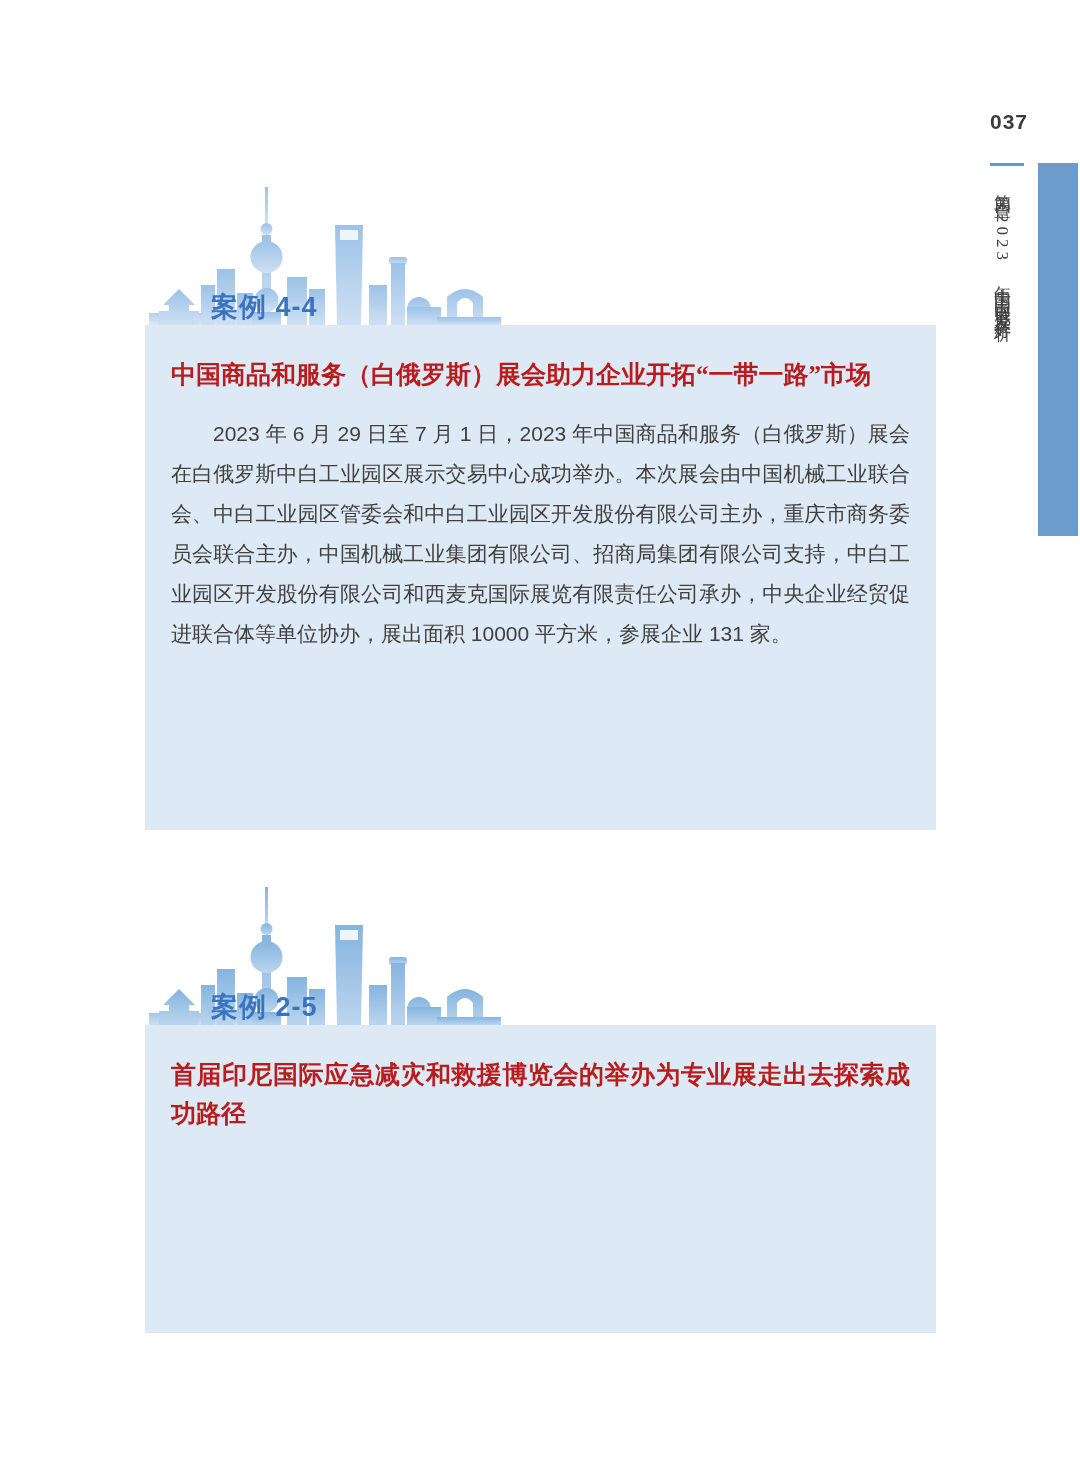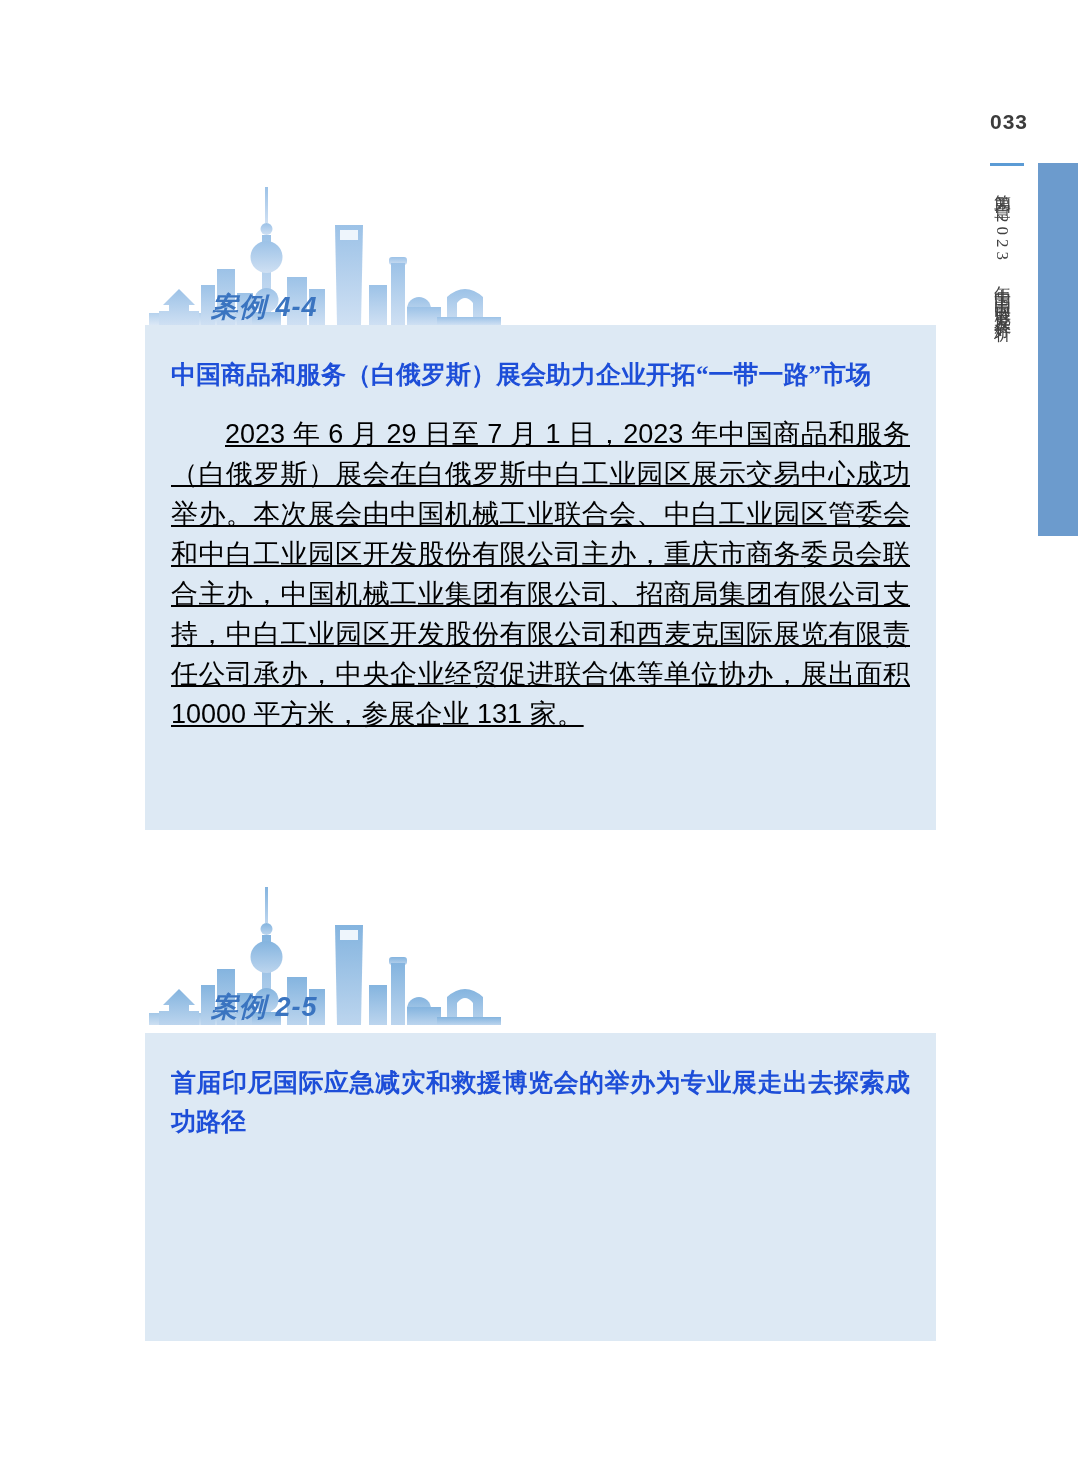--- a/index.html
+++ b/index.html
@@ -22,50 +22,49 @@
     font-size:17px;color:#404040;letter-spacing:4px;line-height:28px;
   }
   .accent-bar{
     position:absolute;top:163px;left:1038px;width:40px;height:373px;background:#6c9bcd;
   }
   
   .content{position:absolute;left:145px;top:0;width:791px;}
   .case-section{position:absolute;left:0;width:791px;}
   .section-1{top:185px;}
   .section-2{top:885px;}
-  .skyline-wrap{position:relative;width:360px;height:140px;margin-left:4px;font-style:italic;}
+  .skyline-wrap{position:relative;width:360px;height:140px;margin-left:4px;}
   .skyline-wrap svg{position:absolute;left:0;top:0;}
   .case-label{
     position:absolute;left:62px;bottom:0;
     font-size:27px;font-weight:bold;color:#3a74c0;letter-spacing:1px;
     font-family:"Liberation Sans",sans-serif;white-space:nowrap;
   }
   .case-box{
     background:#dde9f4;padding:30px 26px 32px 26px;box-sizing:border-box;
   }
   .box-1{min-height:505px;}
-  .box-2{min-height:308px;margin-top:8px;}
+  .box-2{min-height:308px;}
   .case-title{
     font-family:"Liberation Serif",serif;font-weight:bold;
-    color:#1d4ed8;font-size:25px;line-height:39px;
+    color:#b91c1c;font-size:25px;line-height:39px;
     margin:0 0 20px 0;text-align:justify;
   }
   .case-box p{
-    margin:0;font-size:27px;line-height:40px;color:#000000;
+    margin:0;font-size:21px;line-height:40px;color:#404040;
     text-align:justify;text-indent:2em;
     font-family:"Liberation Sans",sans-serif;
-    text-decoration:underline;
   }
 </style>
 </head>
 <body>
 
 <div class="page">
 
-  <div class="page-number">033</div>
+  <div class="page-number">037</div>
   <div class="rail-line"></div>
   <div class="rail-text">第四章　2023 年中国出国展览发展分析</div>
   <div class="accent-bar"></div>
 
   <div class="content">
 
     <section class="case-section section-1">
       <div class="skyline-wrap">
         <svg width="360" height="140" viewBox="0 0 360 140">
           <defs>

